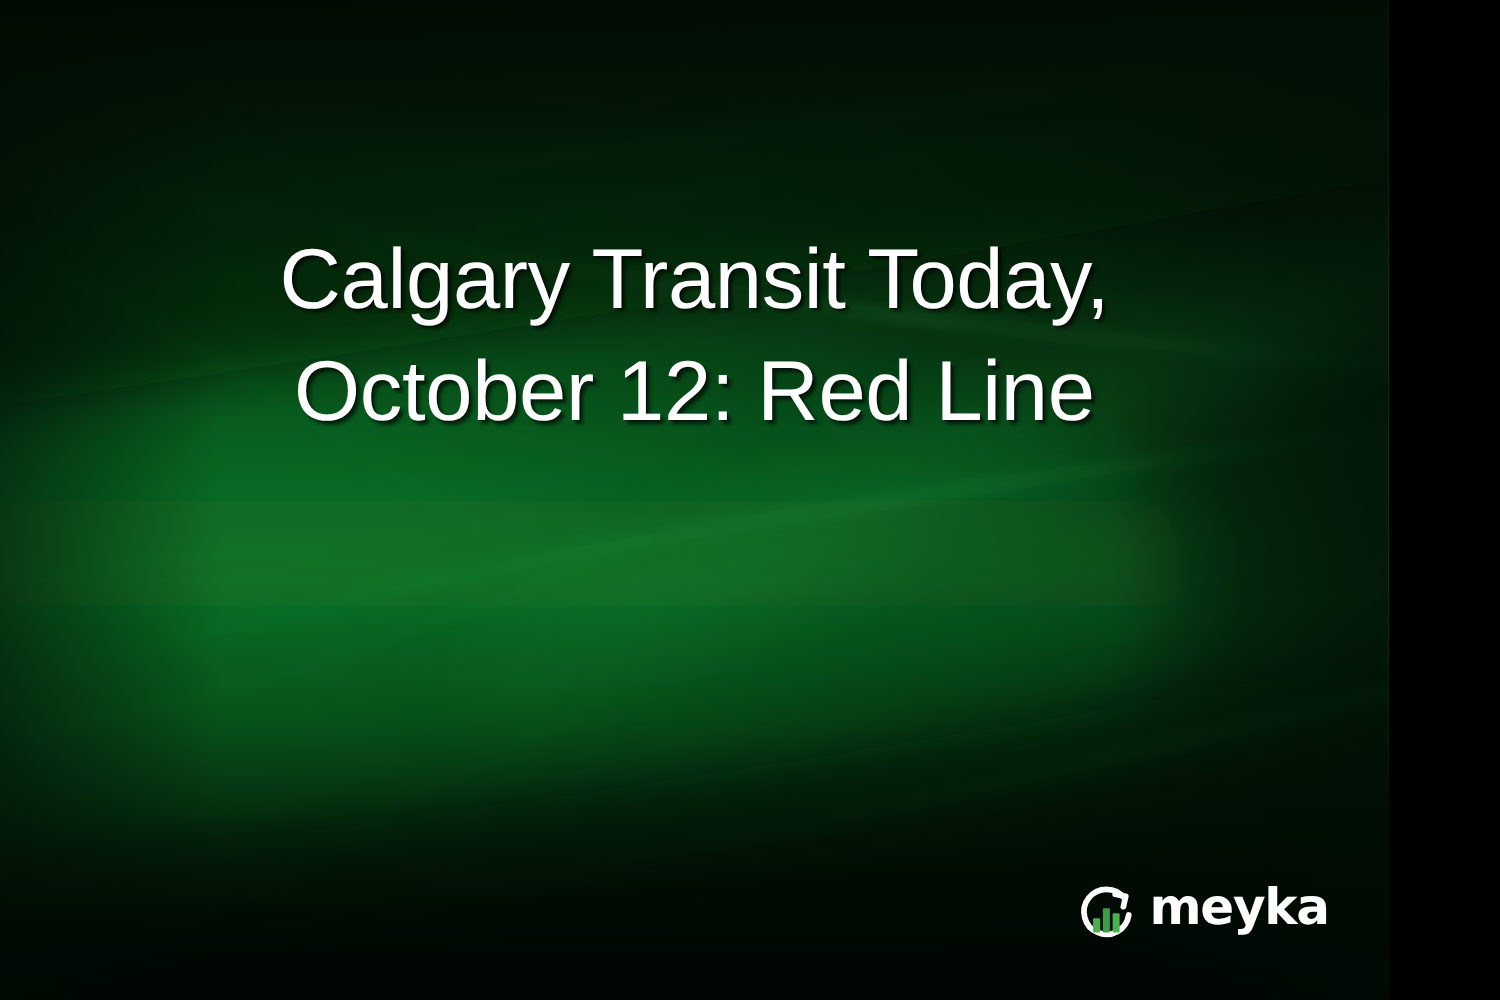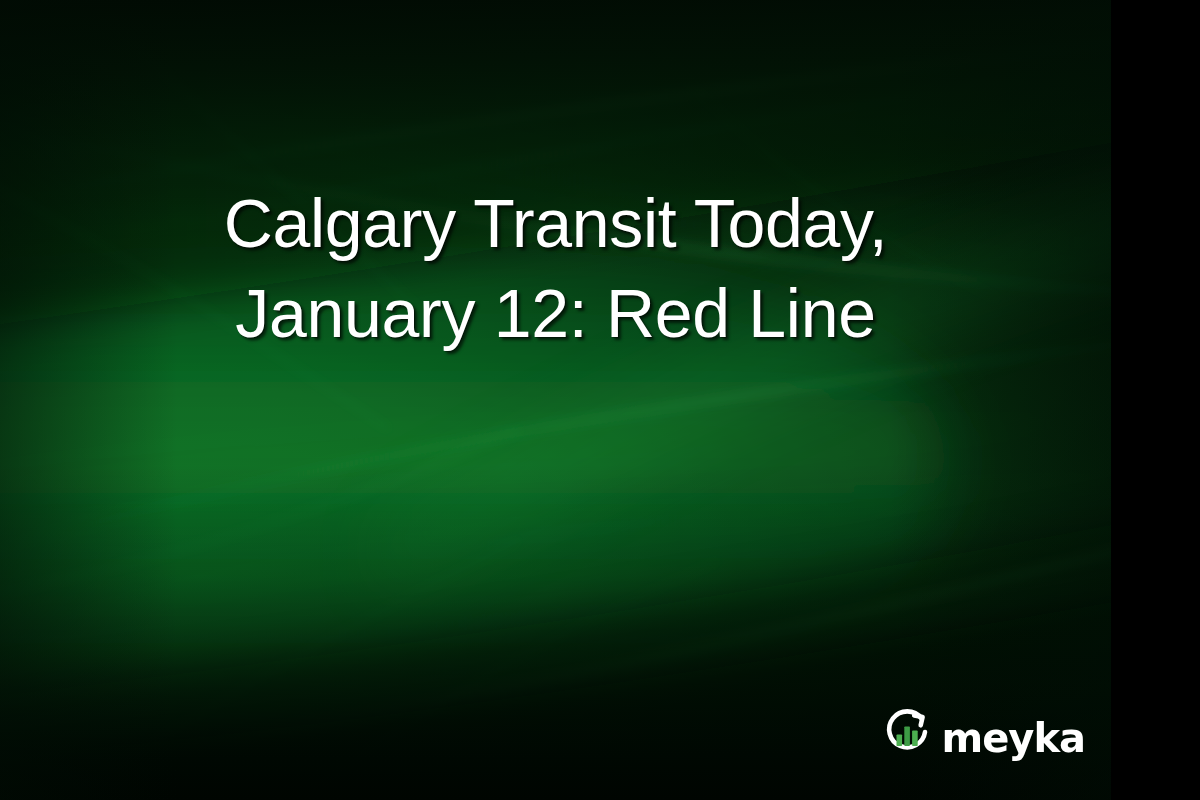--- a/index.html
+++ b/index.html
@@ -64,24 +64,24 @@
     line-height: 90px;
     font-weight: 400;
     letter-spacing: -0.3px;
     white-space: nowrap;
     text-shadow: 3px 3px 3px rgba(0,0,0,0.62), 1px 1px 0 rgba(0,0,0,0.35);
   }
 
   
   .logo {
     position: absolute;
-    right: 26px;
+    right: 48px;
     bottom: 42px;
     display: flex;
-    align-items: flex-end;
+    align-items: flex-start;
     gap: 9px;
   }
   .logo-mark { width: 52px; height: 52px; display: block; }
   .logo-word {
     color: #ffffff;
     font-size: 40px;
     font-weight: 700;
     letter-spacing: -1px;
     line-height: 1;
     font-family: "DejaVu Sans", "Liberation Sans", sans-serif;
@@ -170,21 +170,21 @@
       <path d="M 620 0 C 700 110, 820 210, 1000 300" stroke="#46e072" stroke-width="1.2" fill="none" opacity="0.12" filter="url(#blur6)"></path>
     </svg>
   </div>
 
   <div class="bg-vignette-top"></div>
   <div class="bg-vignette-bottom"></div>
   <div class="bg-vignette-sides"></div>
 
   <div class="title-block">
     <div class="title-line">Calgary Transit Today,</div>
-    <div class="title-line">January 12: Red Line</div>
+    <div class="title-line">October 12: Red Line</div>
   </div>
 
   <div class="logo">
     <svg class="logo-mark" viewBox="0 0 52 52" xmlns="http://www.w3.org/2000/svg">
 
       <path d="M 40.5 12.5 A 18 18 0 1 0 44 26" fill="none" stroke="#ffffff" stroke-width="4.6" stroke-linecap="round"></path>
       <path d="M 33.2 9.4 L 41.6 11.1 L 39.7 19.3" fill="none" stroke="#ffffff" stroke-width="4.6" stroke-linecap="round" stroke-linejoin="round"></path>
 
       <rect x="15.5" y="28.5" width="5.6" height="11.5" rx="0.8" fill="#4caf50"></rect>
       <rect x="23.3" y="20.5" width="5.6" height="19.5" rx="0.8" fill="#3d9c45"></rect>

